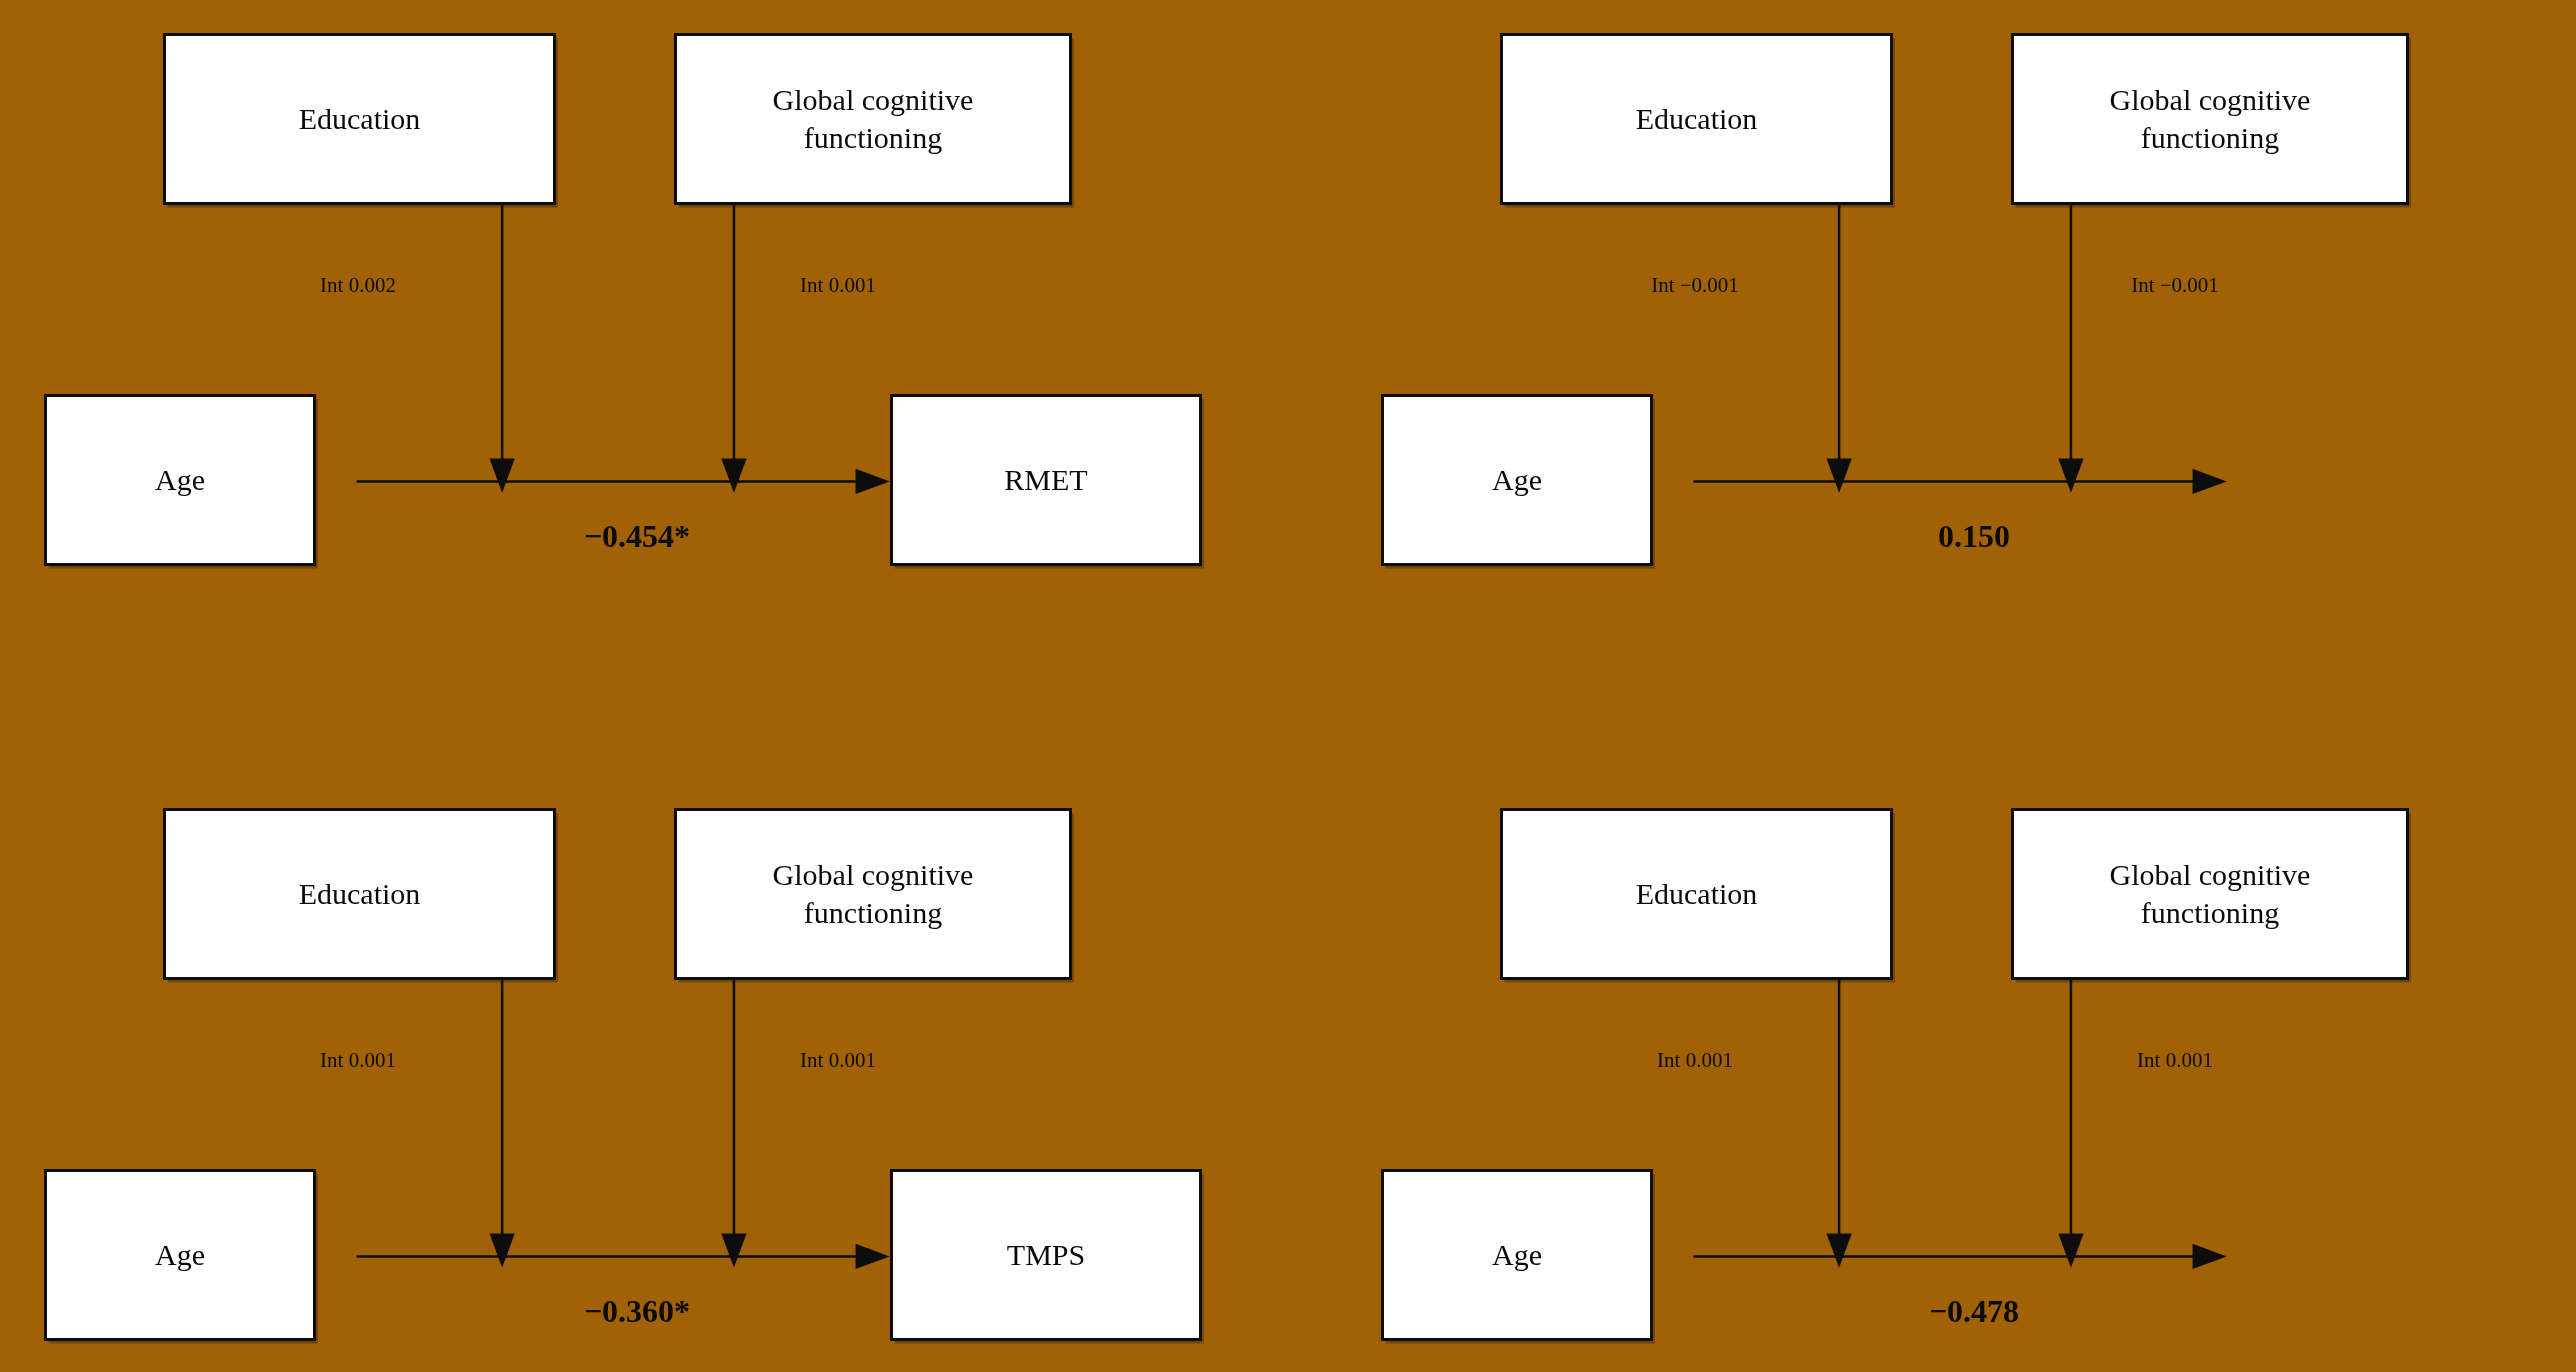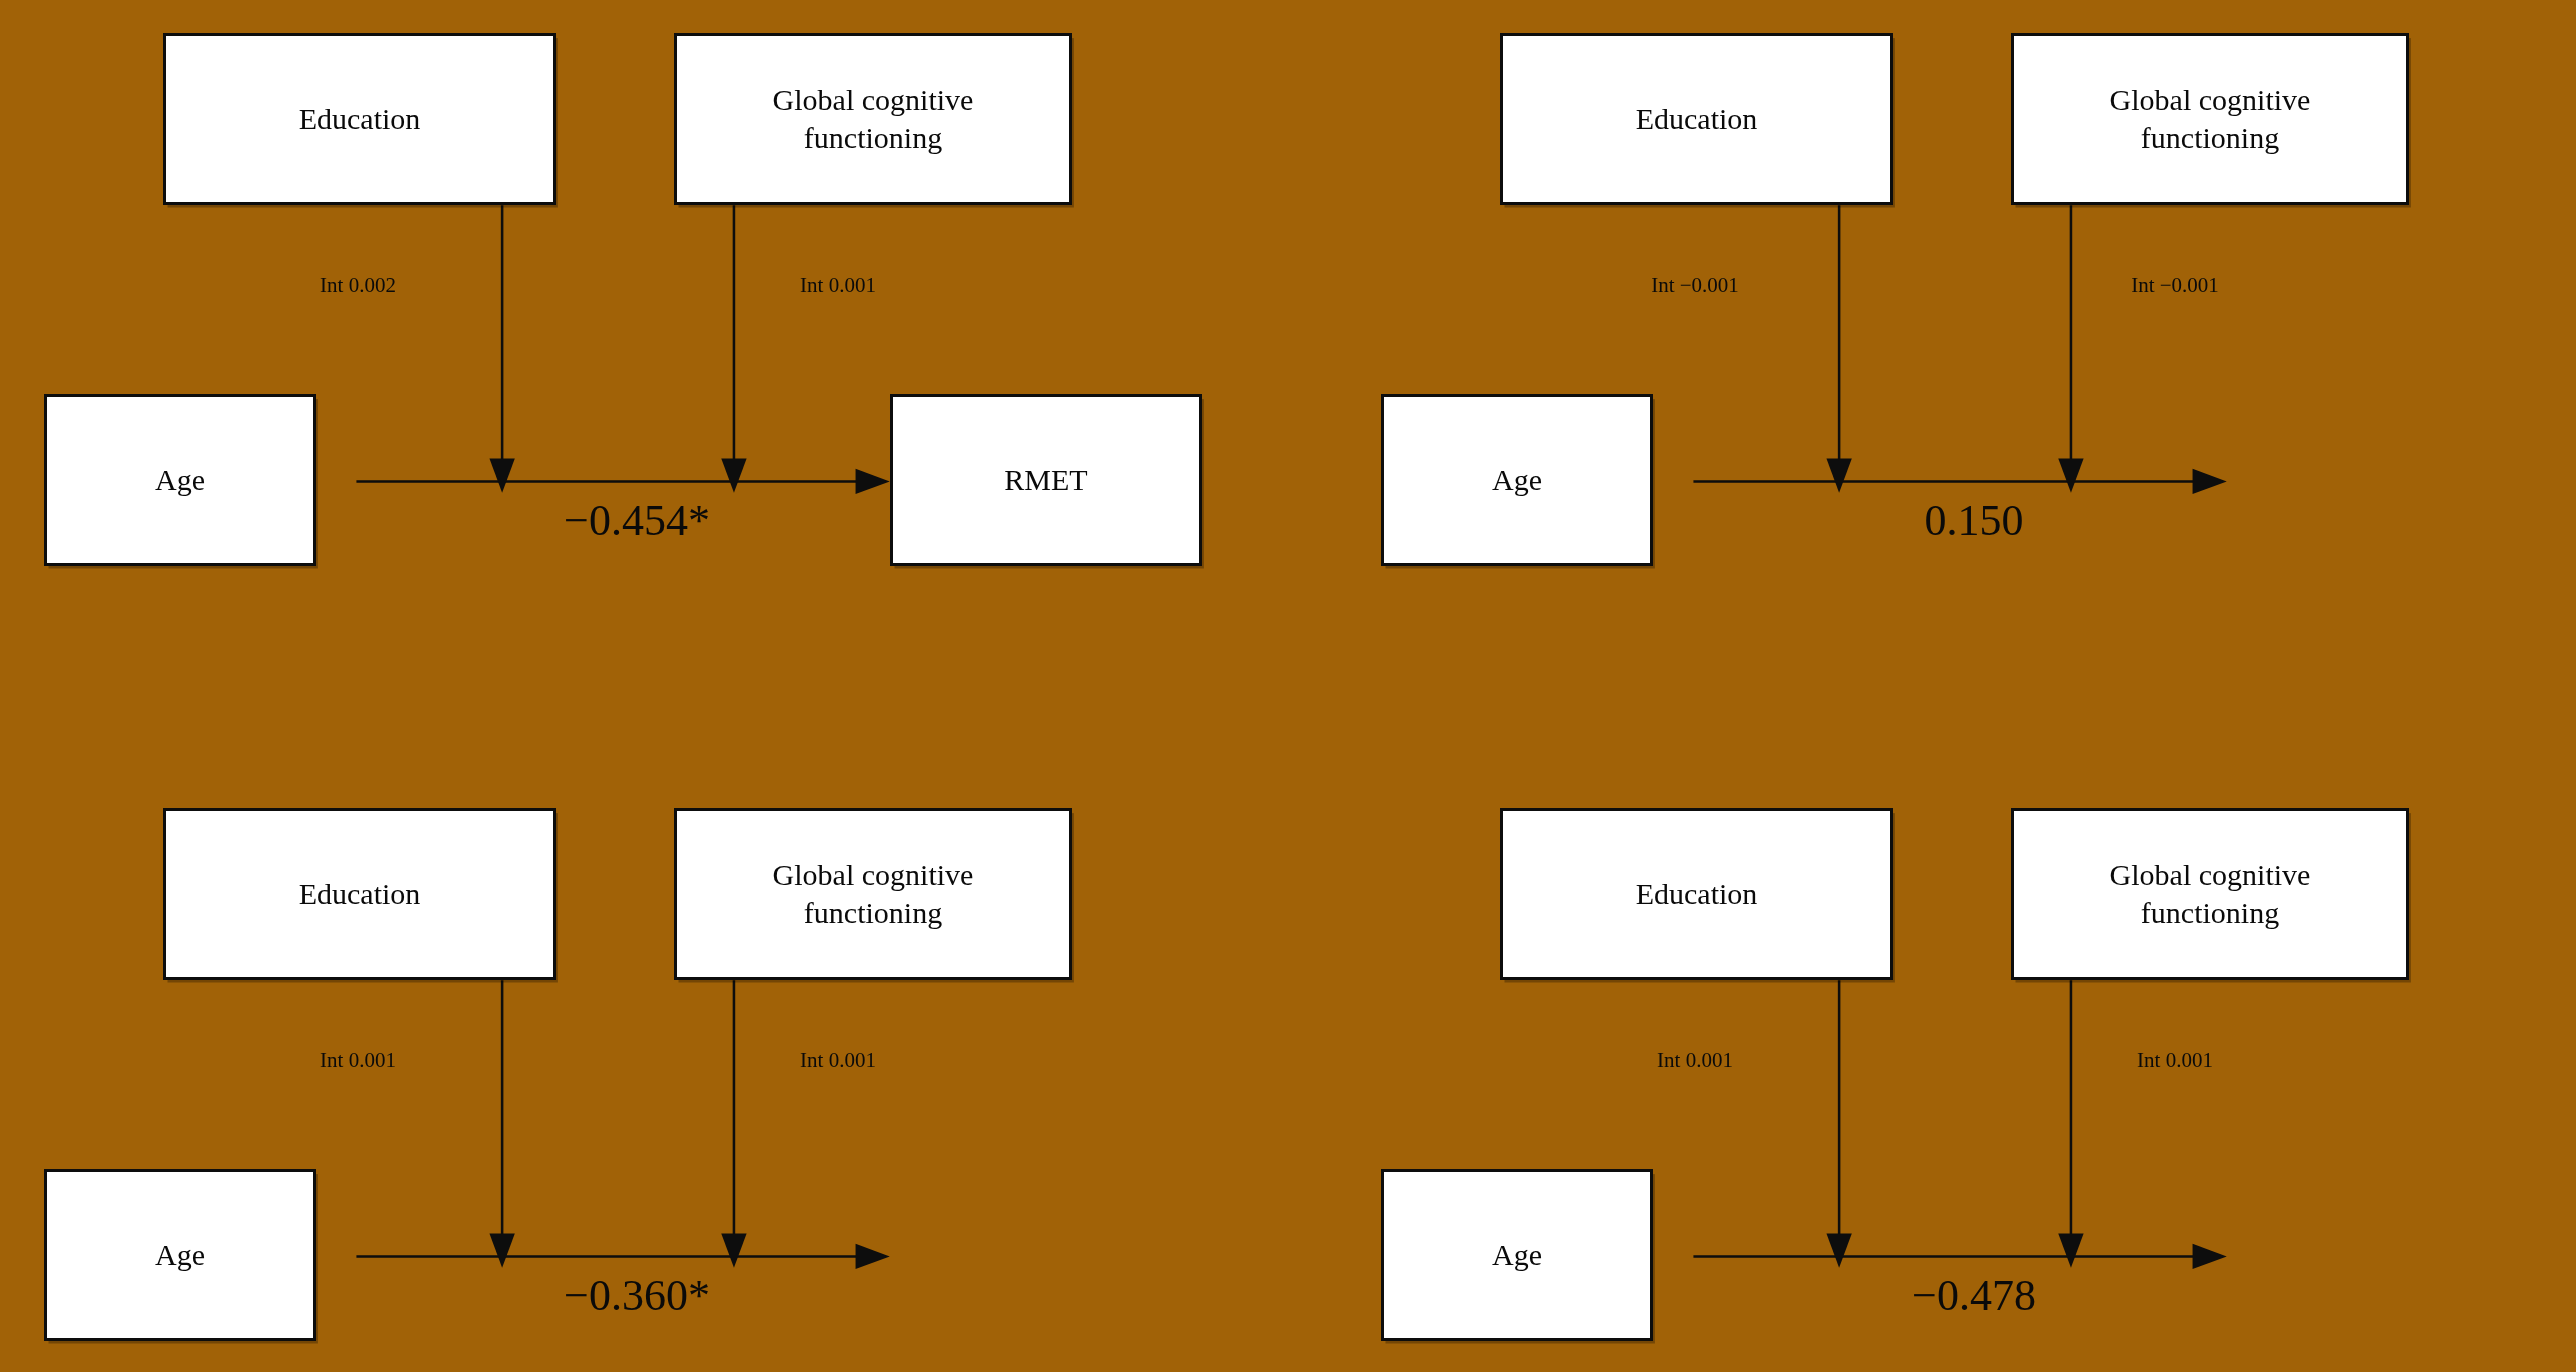--- a/index.html
+++ b/index.html
@@ -57,21 +57,21 @@
   svg.arrows polygon { fill: #0d0d0d; stroke: none; }
 
   .lbl {
     position: absolute;
     transform: translate(-50%, -50%);
     white-space: nowrap;
     font-size: 21px;
   }
   .lbl.int1 { left: 358px;  top: 285px; }
   .lbl.int2 { left: 838px; top: 285px; }
-  .lbl.path { left: 637px; top: 520px; font-size: 44px; }
+  .lbl.path { left: 637px; top: 536px; font-size: 32px; font-weight: bold; }
 </style>
 </head>
 <body>
 
 <div class="figure">
 
   <div class="panel pos-tl">
     <svg class="arrows" viewBox="0 0 2032 1113">
       <line x1="562" y1="760" x2="1396" y2="760"></line>
       <polygon points="1404,760 1350,740 1350,780"></polygon>
@@ -111,20 +111,21 @@
       <line x1="562" y1="760" x2="1396" y2="760"></line>
       <polygon points="1404,760 1350,740 1350,780"></polygon>
       <line x1="792" y1="324" x2="792" y2="748"></line>
       <polygon points="792,778 772,724 812,724"></polygon>
       <line x1="1158" y1="324" x2="1158" y2="748"></line>
       <polygon points="1158,778 1138,724 1178,724"></polygon>
     </svg>
     <div class="box edu">Education</div>
     <div class="box gcf">Global cognitive functioning</div>
     <div class="box age">Age</div>
+    <div class="box out">TMPS</div>
     <div class="lbl int1">Int 0.001</div>
     <div class="lbl int2">Int 0.001</div>
     <div class="lbl path">−0.360*</div>
   </div>
 
   <div class="panel pos-br">
     <svg class="arrows" viewBox="0 0 2032 1113">
       <line x1="562" y1="760" x2="1396" y2="760"></line>
       <polygon points="1404,760 1350,740 1350,780"></polygon>
       <line x1="792" y1="324" x2="792" y2="748"></line>

